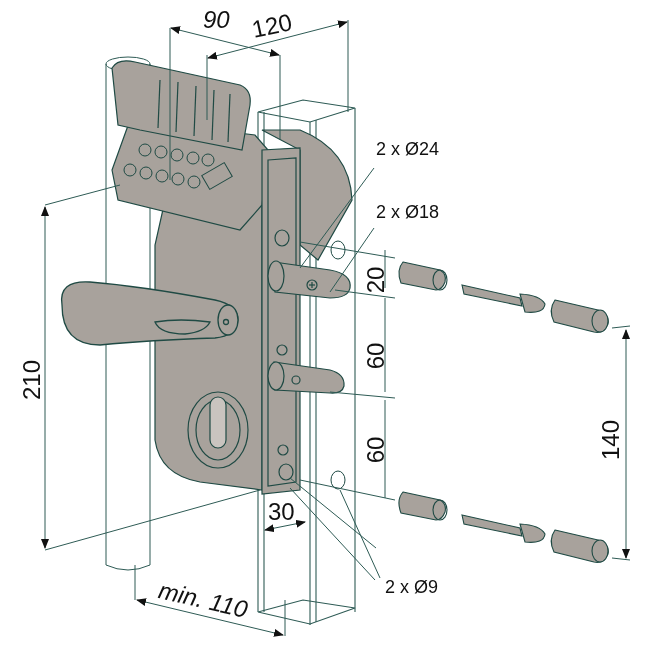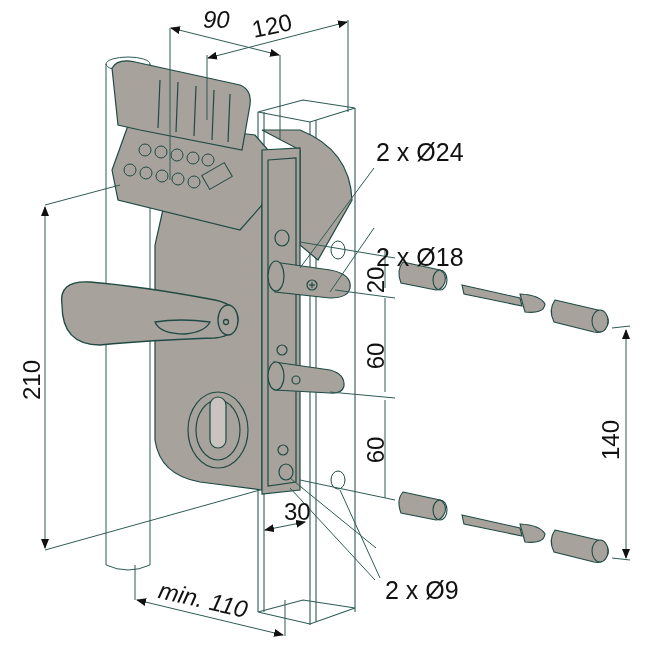--- a/index.html
+++ b/index.html
@@ -1,21 +1,21 @@
 <!DOCTYPE html>
 <html><head>
 <meta charset="utf-8">
 <style>
   html, body { margin: 0; padding: 0; background: #ffffff; }
   body { width: 650px; height: 650px; position: relative; overflow: hidden; font-family: "Liberation Sans", sans-serif; }
   #stage { position: absolute; left: 0; top: 0; width: 650px; height: 466px; }
   .dim { position: absolute; color: #111; font-family: "Liberation Sans", sans-serif; font-size: 24px; line-height: 1; white-space: nowrap; }
   .dim.italic { font-style: italic; }
   .dim.v { transform-origin: center center; transform: rotate(-90deg); }
-  .callout { position: absolute; color: #111; font-family: "Liberation Sans", sans-serif; font-size: 25px; line-height: 1; white-space: nowrap; }
+  .callout { position: absolute; color: #111; font-family: "Liberation Sans", sans-serif; font-size: 18px; line-height: 1; white-space: nowrap; }
 </style>
 </head>
 <body>
 
 <div id="stage">
 <svg width="650" height="650" viewBox="0 0 650 650" xmlns="http://www.w3.org/2000/svg">
   <defs>
     <marker id="arr" markerWidth="10" markerHeight="8" refX="9" refY="4" orient="auto" markerUnits="userSpaceOnUse">
       <path d="M0,0 L10,4 L0,8 z" fill="#111"></path>
     </marker>
@@ -172,20 +172,20 @@
 </svg>
 
   
   <div class="dim italic" style="left:203px; top:8px;">90</div>
   <div class="dim" style="left:252px; top:14px; transform: rotate(-12deg);">120</div>
   <div class="dim v" style="left:12px; top:368px;">210</div>
   <div class="dim v" style="left:363px; top:268px;">20</div>
   <div class="dim v" style="left:363px; top:344px;">60</div>
   <div class="dim v" style="left:363px; top:438px;">60</div>
   <div class="dim v" style="left:591px; top:428px;">140</div>
-  <div class="dim" style="left:284px; top:500px;">30</div>
+  <div class="dim" style="left:268px; top:500px;">30</div>
   <div class="dim italic" style="left:158px; top:588px; transform: rotate(13deg);">min. 110</div>
 
   
   <div class="callout" style="left:376px; top:140px;">2 x Ø24</div>
-  <div class="callout" style="left:376px; top:203px;margin-top:42px;">2 x Ø18</div>
+  <div class="callout" style="left:376px; top:203px;">2 x Ø18</div>
   <div class="callout" style="left:385px; top:578px;text-align:right;">2 x Ø9</div>
 </div>
 
 </body></html>

